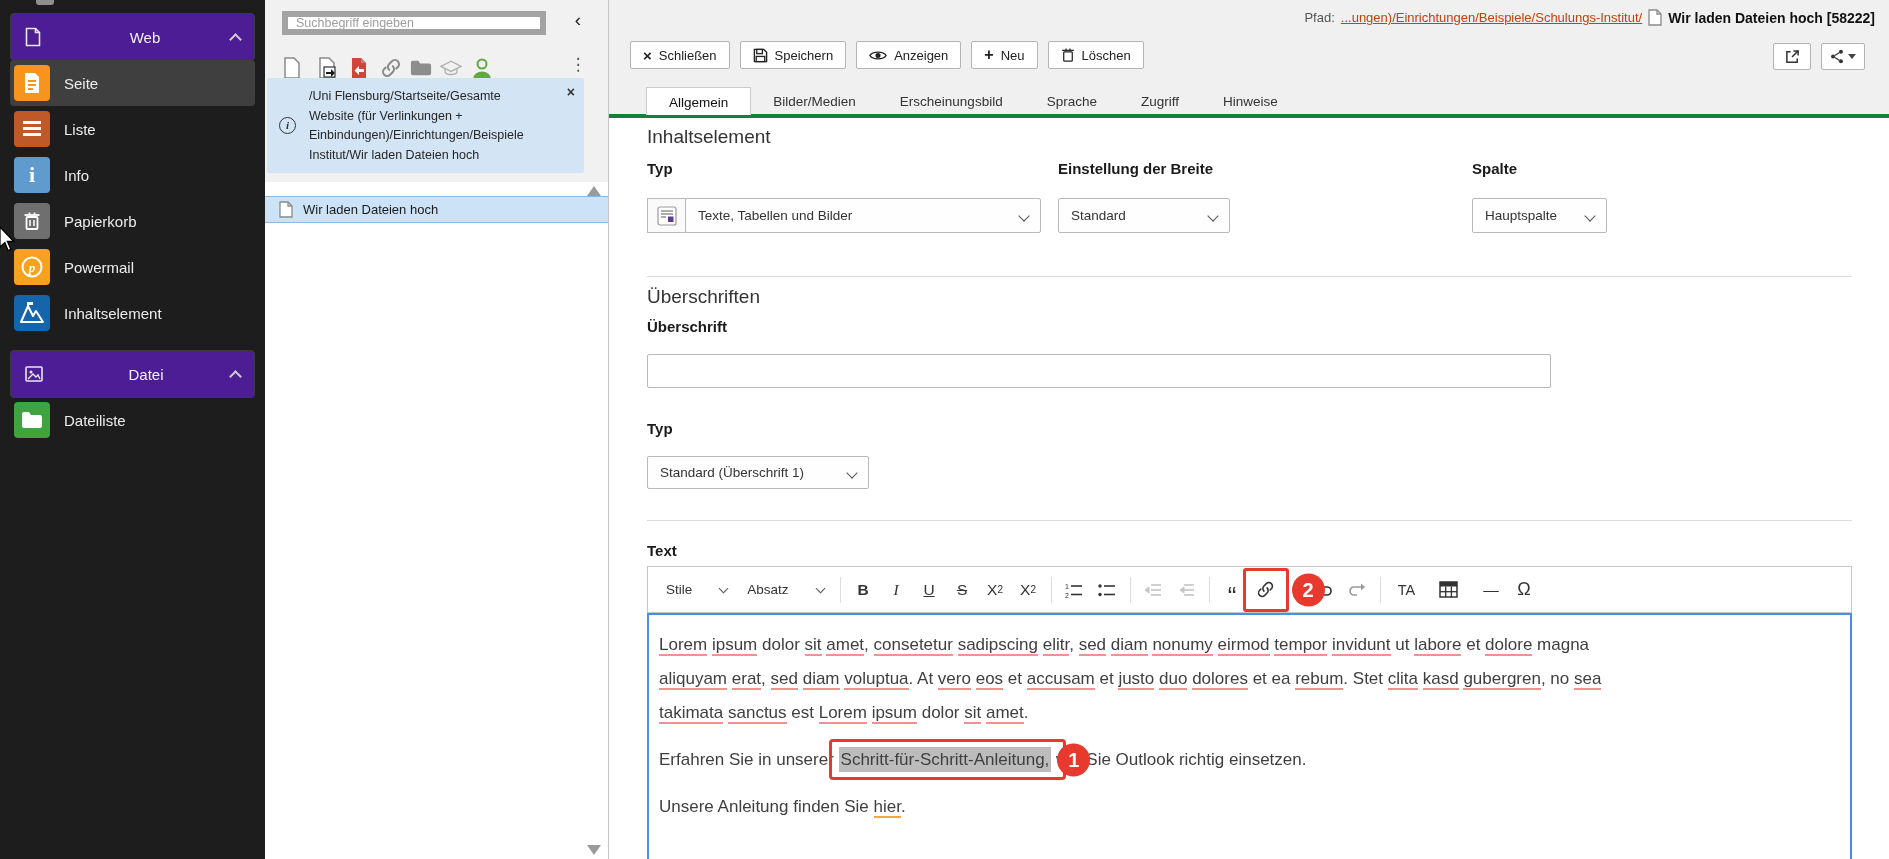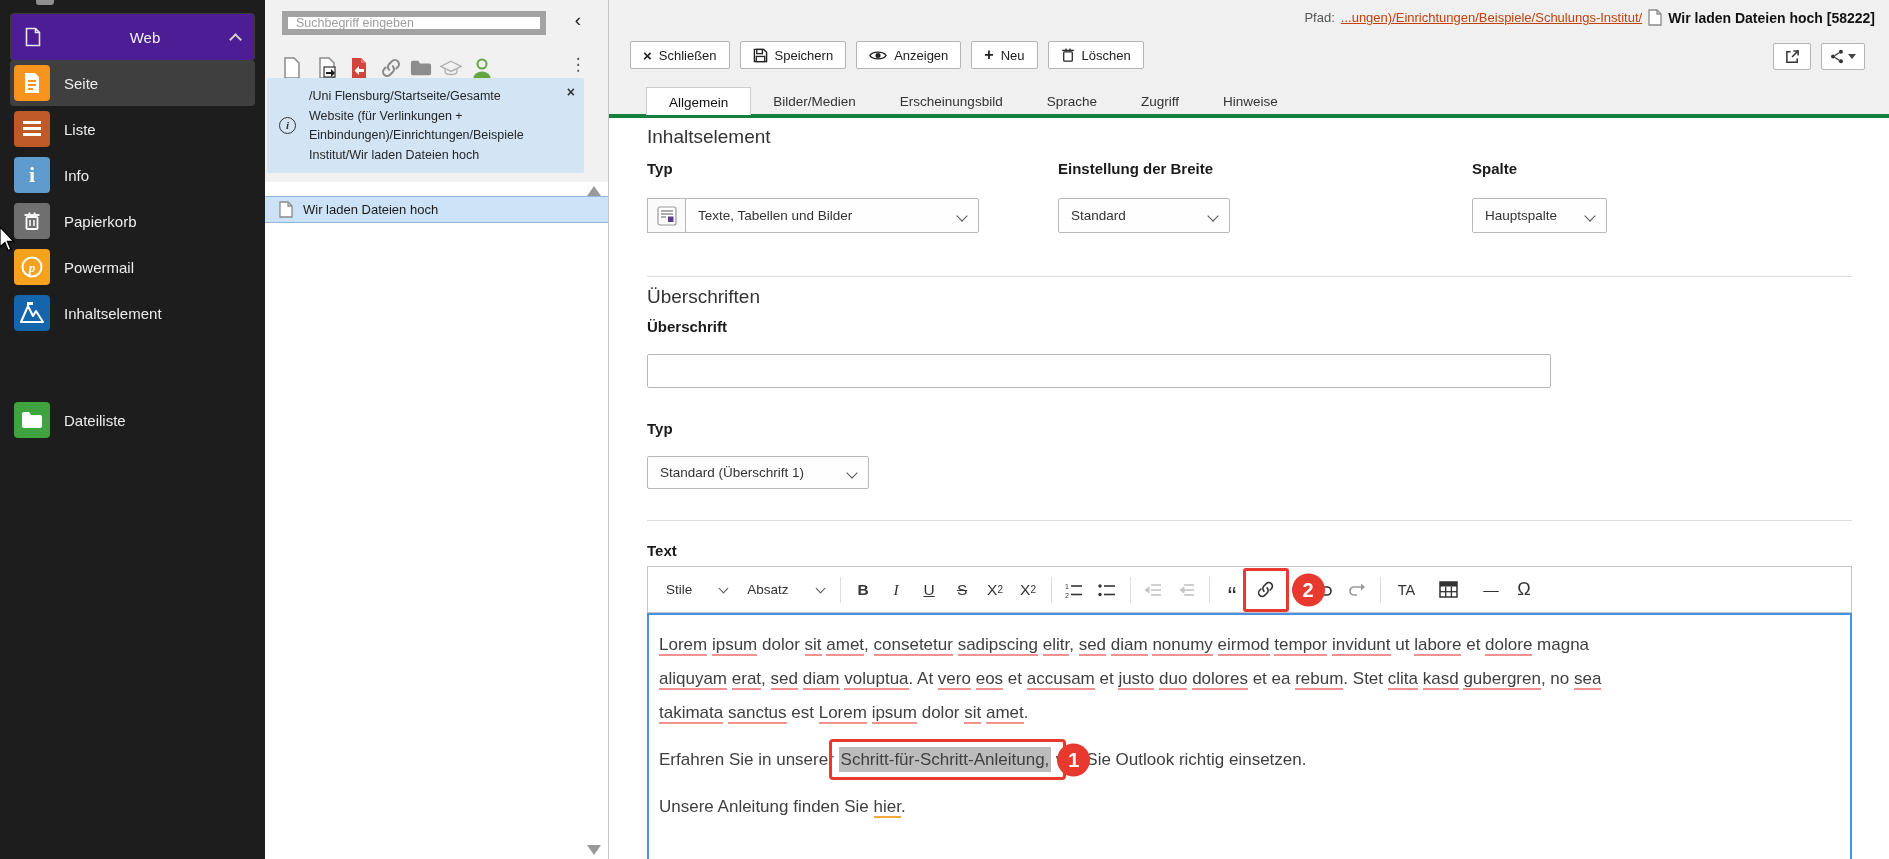--- a/index.html
+++ b/index.html
@@ -168,20 +168,29 @@
       <span class="modicon mi-ansprech">
         <svg width="26" height="24" viewBox="0 0 26 24">
             <path d="M2 21 L9 5 L14 15 L17 10 L24 21 Z" fill="none" stroke="#fff" stroke-width="2" stroke-linejoin="round"></path>
             <line x1="9" y1="5" x2="9" y2="1" stroke="#fff" stroke-width="2"></line>
             <path d="M9 1 h5 v3 h-5" fill="#fff"></path>
           </svg>
       </span>
       <span class="mlabel">Inhaltselement</span>
     </div>
 
+    <div class="modgroup" style="top:350px;">
+      <svg width="18" height="16" viewBox="0 0 18 16">
+          <rect x="1" y="1" width="16" height="14" rx="1" fill="none" stroke="#e8e8e8" stroke-width="1.6"></rect>
+          <circle cx="6" cy="6" r="1.5" fill="#e8e8e8"></circle>
+          <path d="M3 13 L8 8 L11 11 L13 9 L15 13" fill="none" stroke="#e8e8e8" stroke-width="1.4"></path>
+        </svg>
+      <span class="glabel">Datei</span>
+      <span class="chev-up"></span>
+    </div>
 
     <div class="moditem" style="top:397px;">
       <span class="modicon mi-dateiliste">
         <svg width="22" height="18" viewBox="0 0 22 18">
             <path d="M1 3 a2 2 0 0 1 2-2 h5 l2 3 h9 a2 2 0 0 1 2 2 v9 a2 2 0 0 1-2 2 h-16 a2 2 0 0 1-2-2 z" fill="#fff"></path>
           </svg>
       </span>
       <span class="mlabel">Dateiliste</span>
     </div>
   </aside>
@@ -332,21 +341,21 @@
 
       <div class="iconbox" style="left:0;top:80px;">
         <svg width="20" height="20" viewBox="0 0 20 20">
             <rect x="1" y="1" width="18" height="18" rx="2" fill="#fff" stroke="#9a9a9a" stroke-width="1.2"></rect>
             <line x1="4" y1="5" x2="16" y2="5" stroke="#8a8a8a" stroke-width="1.4"></line>
             <line x1="4" y1="8" x2="16" y2="8" stroke="#8a8a8a" stroke-width="1.4"></line>
             <line x1="4" y1="11" x2="9" y2="11" stroke="#8a8a8a" stroke-width="1.4"></line>
             <rect x="11" y="10.5" width="5.5" height="5.5" fill="#5c3c8f"></rect>
           </svg>
       </div>
-      <div class="selbox" style="left:38px;top:80px;width:294px;">
+      <div class="selbox" style="left:38px;top:80px;width:356px;">
         <span>Texte, Tabellen und Bilder</span>
           <span class="cv"></span>
       </div>
       <div class="selbox" style="left:411px;top:80px;width:172px;">
         <span>Standard</span>
           <span class="cv"></span>
       </div>
       <div class="selbox" style="left:825px;top:80px;width:135px;">
         <span>Hauptspalte</span>
           <span class="cv"></span>

